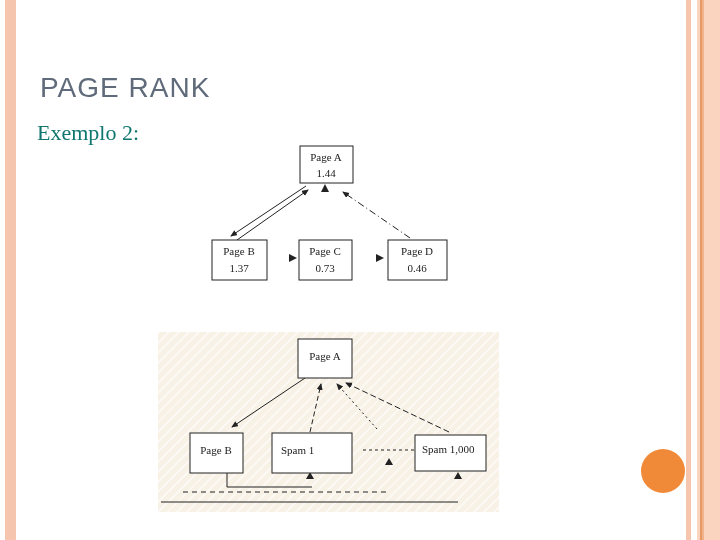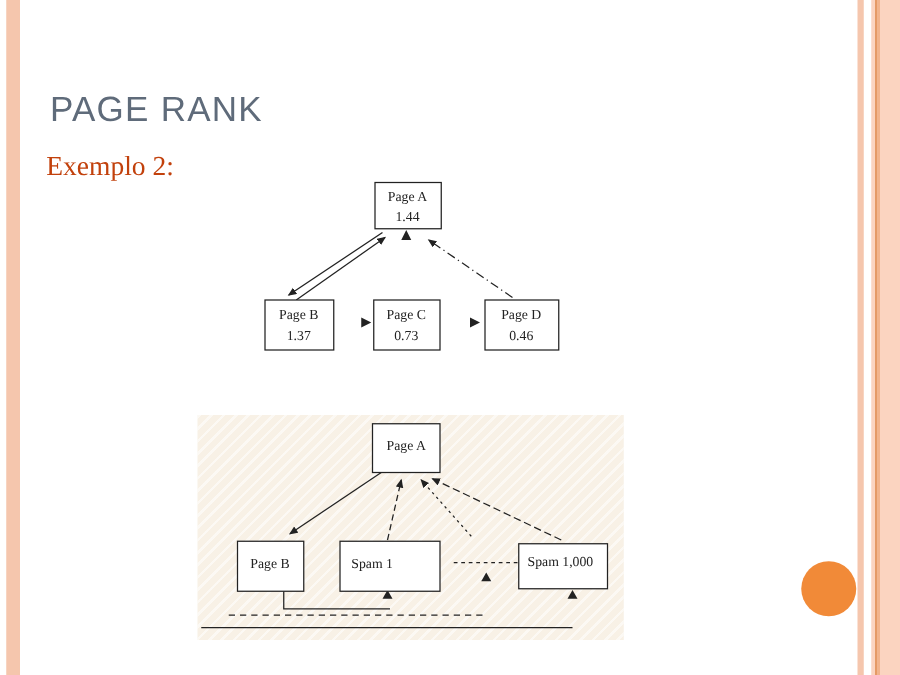--- a/index.html
+++ b/index.html
@@ -10,21 +10,21 @@
   .stripe-left{position:absolute;left:5px;top:0;width:11px;height:100%;background:var(--accent-peach,#f5c6ad);}
   .stripe-right-thin{position:absolute;left:686px;top:0;width:5px;height:100%;background:var(--accent-peach,#f5c6ad);}
   .stripe-right-band{position:absolute;left:697px;top:0;width:23px;height:100%;background:var(--accent-peach-light,#fbd4c0);}
   .band-line1{position:absolute;left:3px;top:0;width:2px;height:100%;background:var(--accent-orange-line,#e59a66);}
   .band-line2{position:absolute;left:5px;top:0;width:2px;height:100%;background:#f2b38b;}
   .deco-circle{position:absolute;left:641px;top:449px;width:44px;height:44px;border-radius:50%;background:var(--accent-circle,#f18a38);}
 
   
   .title{position:absolute;left:40px;top:72px;margin:0;font-size:28px;font-weight:400;
          color:var(--title-gray,#5f6b7a);letter-spacing:1px;}
-  .example{position:absolute;font-family:"Liberation Serif",serif;font-size:22px;color:#c2410c;}
+  .example{position:absolute;font-family:"Liberation Serif",serif;font-size:22px;color:#0f766e;}
   .ex2{left:37px;top:120px;}
   .ex3{left:38px;top:301px;}
 
   
   .diagram1{position:absolute;left:190px;top:138px;width:270px;height:150px;}
   .diagram2{position:absolute;left:158px;top:332px;width:341px;height:180px;
             background-color:var(--diagram2-bg,#f8f1e6);
             background-image:repeating-linear-gradient(135deg, rgba(255,255,255,.55) 0 2px, rgba(255,255,255,0) 2px 7px);}
   svg{display:block;}
   svg text{font-family:"Liberation Serif",serif;font-size:11px;fill:#222;}

